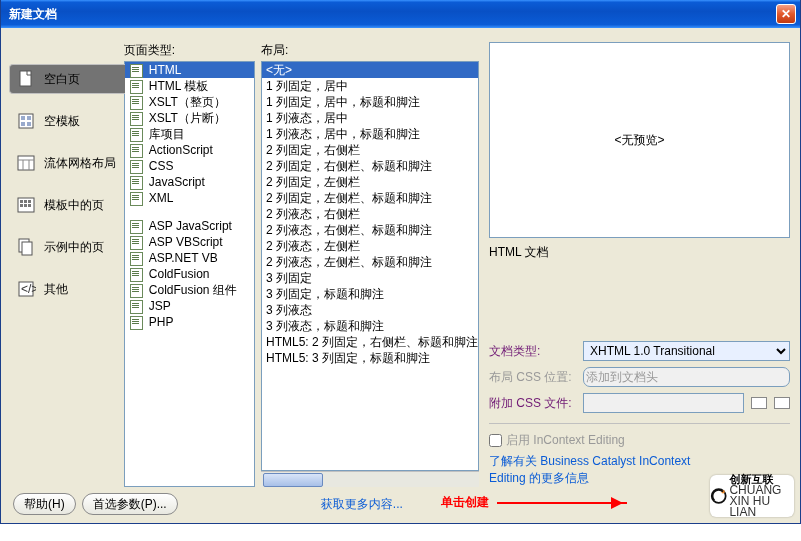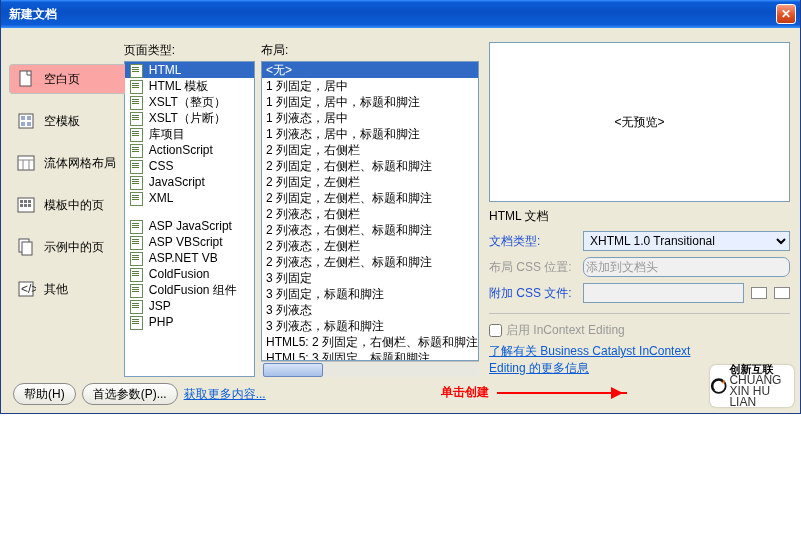--- a/index.html
+++ b/index.html
@@ -1,44 +1,44 @@
 <!DOCTYPE html>
 <html><head>
 <meta charset="utf-8">
 <style>
 *{box-sizing:border-box;margin:0;padding:0;font-family:SimSun,"宋体",Arial,sans-serif;font-size:12px}
 body{background:#fff}
-.window{width:801px;height:414px;border:1px solid #1b3f8b;border-top:none;background:#ece9d8;position:relative}
+.window{width:801px;height:524px;border:1px solid #1b3f8b;border-top:none;background:#ece9d8;position:relative}
 .titlebar{height:28px;background:linear-gradient(to bottom,#3a93ff 0%,#0b5cd6 8%,#0850c5 40%,#0b5cd6 88%,#3a93ff 100%);display:flex;align-items:center;padding:0 4px 0 8px;color:#fff;font-weight:bold;font-size:13px}
 .titlebar .title{flex:1}
 .close-btn{width:20px;height:20px;background:linear-gradient(to bottom,#f5a088,#e3582a 50%,#c13a11);border:1px solid #fff;border-radius:3px;color:#fff;display:flex;align-items:center;justify-content:center;font-weight:bold;font-size:12px;cursor:pointer}
 .body{display:flex;padding:14px 10px 8px 8px;height:calc(100% - 28px);flex-direction:column}
 .main-row{display:flex;flex:1;min-height:0}
 .left-col{width:140px;display:flex;flex-direction:column;gap:12px;padding-top:22px}
 .cat{display:flex;align-items:center;gap:8px;height:30px;padding:0 6px;cursor:pointer;border:1px solid transparent}
-.cat.sel{background:#fca5a5;border:1px solid #c0c0c0;border-right:none;border-radius:4px 0 0 4px;position:relative;z-index:2;margin-right:-1px}
+.cat.sel{background:#737373;border:1px solid #c0c0c0;border-right:none;border-radius:4px 0 0 4px;position:relative;z-index:2;margin-right:-1px}
 .cat .ci{width:20px;height:20px;display:flex;align-items:center;justify-content:center}
 .col-panel{display:flex;flex-direction:column}
 .col-label{margin-bottom:2px;color:#000}
 .listbox{background:#fff;border:1px solid #7b9ebd;overflow:auto}
 .page-type-col{width:160px}
 .page-type-list{flex:1;height:392px}
 .layout-col{width:218px;margin-left:6px}
 .layout-list{flex:1;height:392px;overflow-x:scroll}
 .right-col{flex:1;margin-left:10px;display:flex;flex-direction:column}
 .preview-box{background:#fff;border:1px solid #7b9ebd;height:196px;display:flex;align-items:center;justify-content:center;color:#000}
 .desc{margin-top:6px;color:#000}
 .form-row{display:flex;align-items:center;margin-top:6px;gap:4px}
-.form-label{width:90px;color:#1d4ed8}
+.form-label{width:90px;color:#701a75}
 .form-label.dim{color:#999}
 select,input.txt{flex:1;height:20px;border:1px solid #7b9ebd;background:#fff;font-size:12px;padding:0 2px}
 input.txt[readonly]{background:#f0f0f0}
 select{background:#e8f0ff}
 input[type=checkbox]{margin-right:4px}
-.link{color:#0b5cd6;text-decoration:underline;cursor:pointer}
+.link{color:#0b5cd6;cursor:pointer}
 .li{display:flex;align-items:center;height:16px;padding:0 4px;white-space:nowrap;cursor:default}
 .li.sel{background:#316ac5;color:#fff}
 .li .fi{width:16px;height:14px;margin-right:4px;flex-shrink:0;position:relative}
 .li .fi::before{content:"";position:absolute;left:1px;top:1px;width:11px;height:12px;background:#fff;border:1px solid #6a8a5a}
 .li .fi::after{content:"";position:absolute;left:3px;top:4px;width:7px;height:6px;background:repeating-linear-gradient(#5a7a4a 0 1px,transparent 1px 2px)}
 .spacer{height:12px}
 .bottom-row{display:flex;align-items:center;padding:6px 4px 0;gap:6px}
 .btn{height:22px;padding:0 10px;background:linear-gradient(#fff,#e8e8e0);border:1px solid #8a8a8a;border-radius:11px;cursor:pointer}
 .annot{color:#f00;font-size:18px;font-weight:bold;position:absolute;left:440px;bottom:12px;display:flex;align-items:center}
 .arrow{display:inline-block;width:130px;height:2px;background:#f00;position:relative;margin-left:8px}
@@ -300,21 +300,21 @@
             <span class="link"><span>了解有关 Business Catalyst InContext</span></span><br>
             <span class="link"><span>Editing 的更多信息</span></span>
           </div>
         </div>
       </div>
     </div>
 
     <div class="bottom-row">
       <button class="btn">帮助(H)</button>
       <button class="btn">首选参数(P)...</button>
-      <span style="flex:1;text-align:left">
+      <span style="flex:1;text-align:center">
         <span class="link">获取更多内容...</span>
       </span>
       <span style="width:200px"></span>
       <button class="btn" style="width:34px;overflow:hidden">创</button>
     </div>
   </div>
 
   <div class="annot">
     <span>单击创建</span>
       <span class="arrow"></span>

